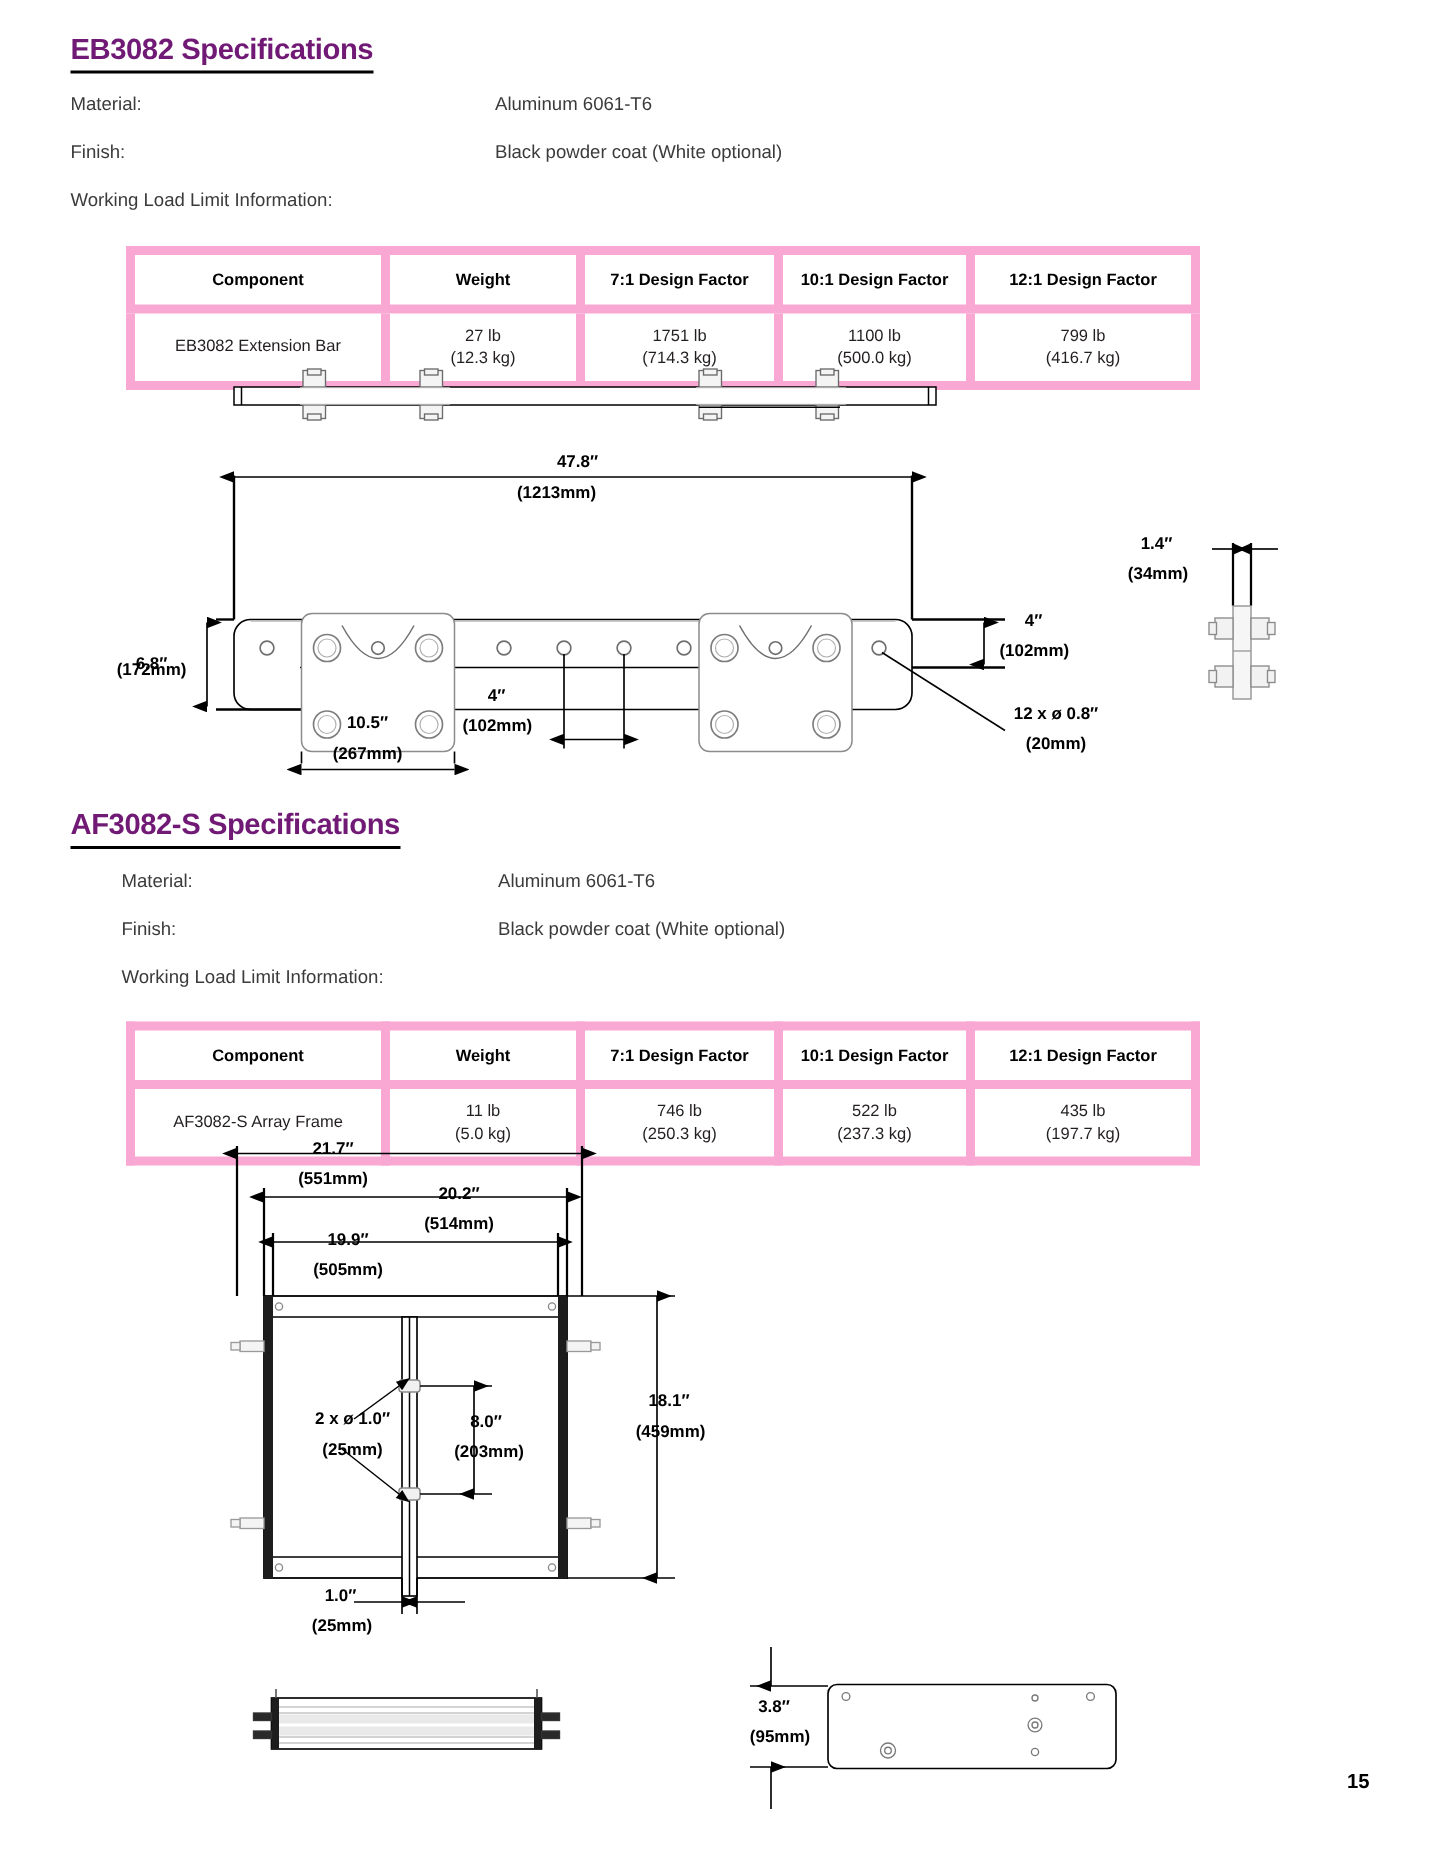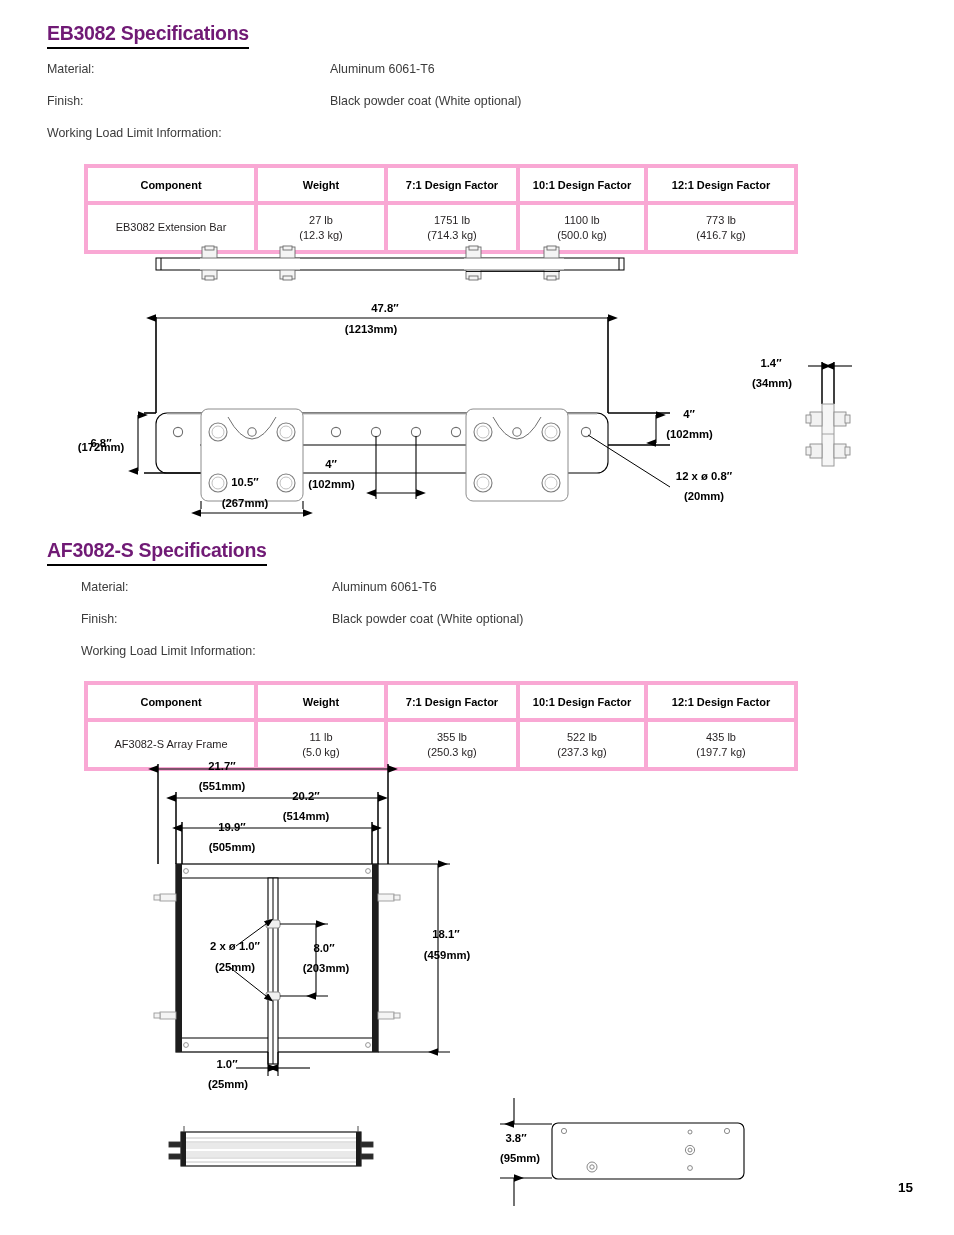--- a/index.html
+++ b/index.html
@@ -37,21 +37,21 @@
     white-space: nowrap;
   }
 
   
   .spec-table {
     position: absolute;
     border-collapse: collapse;
     table-layout: fixed;
   }
   .spec-table th, .spec-table td {
-    border: 4px solid #f9a8d4;
+    border: 6px solid #f9a8d4;
     text-align: center;
     vertical-align: middle;
     padding: 0;
   }
   .spec-table th {
     font-size: 11px;
     font-weight: bold;
     height: 33px;
     color: #000;
     border-bottom: 2.6px solid #000;
@@ -123,21 +123,21 @@
         </td>
         <td>
           <span>1751 lb</span>
           <span class="cell-sub">(714.3 kg)</span>
         </td>
         <td>
           <span>1100 lb</span>
           <span class="cell-sub">(500.0 kg)</span>
         </td>
         <td>
-          <span>773 lb</span>
+          <span>799 lb</span>
           <span class="cell-sub">(416.7 kg)</span>
         </td>
       </tr>
     </tbody>
   </table>
 
   <div class="draw" style="left:150px; top:246px;">
     <svg width="480" height="46" viewBox="0 0 480 46">
       <g stroke="#000" fill="none" stroke-width="1">
 
@@ -400,21 +400,21 @@
       </tr>
     </thead>
     <tbody>
       <tr>
         <td>AF3082-S Array Frame</td>
         <td>
           <span>11 lb</span>
           <span class="cell-sub">(5.0 kg)</span>
         </td>
         <td>
-          <span>355 lb</span>
+          <span>746 lb</span>
           <span class="cell-sub">(250.3 kg)</span>
         </td>
         <td>
           <span>522 lb</span>
           <span class="cell-sub">(237.3 kg)</span>
         </td>
         <td>
           <span>435 lb</span>
           <span class="cell-sub">(197.7 kg)</span>
         </td>

